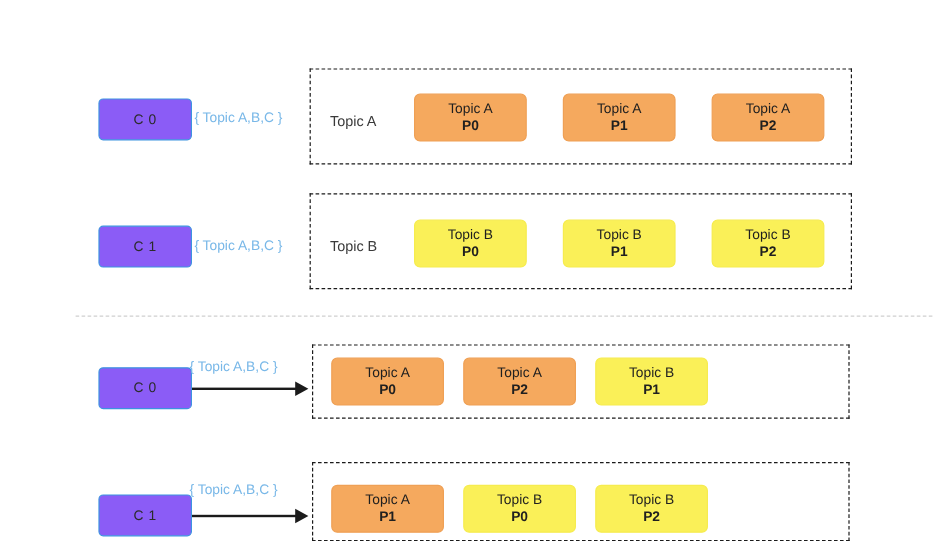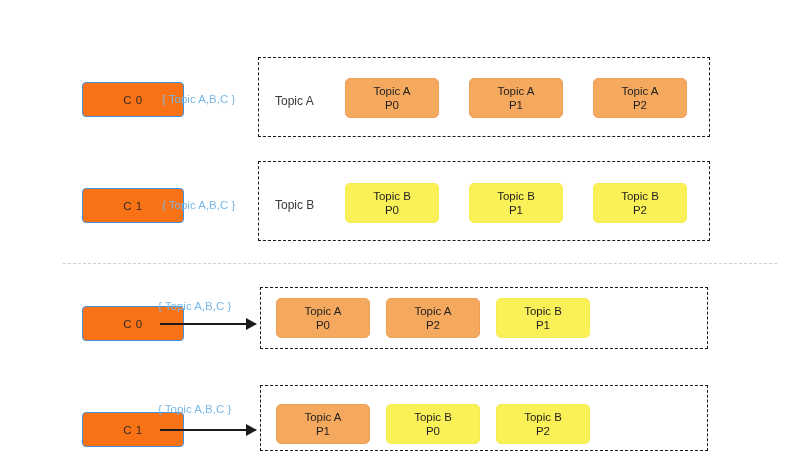--- a/index.html
+++ b/index.html
@@ -20,23 +20,23 @@
     position: absolute;
     left: 0;
     top: 0;
     width: 788px;
     height: 451px;
   }
 
   
   .consumer {
     position: absolute;
-    width: 102px;
+    width: 78px;
     height: 35px;
-    background: #f97316;
+    background: #8b5cf6;
     border: 1px solid #3d93e0;
     border-radius: 4px;
     display: flex;
     align-items: center;
     justify-content: center;
     font-size: 11.5px;
     color: #2b2b2b;
     letter-spacing: 0.5px;
     box-sizing: border-box;
   }
@@ -98,21 +98,21 @@
   }
   .partition.topic-a {
     background: #f5a95e;
     border: 1px solid #efa055;
   }
   .partition.topic-b {
     background: #faf058;
     border: 1px solid #f6ec4e;
   }
   .partition .p-line1 { display: block; }
-  .partition .p-line2 { display: block; }
+  .partition .p-line2 { display: block; font-weight: bold; }
 
   
   .divider {
     position: absolute;
     height: 0;
     border-top: 1px dashed #cfcfcf;
   }
 </style>
 </head>
 <body>

